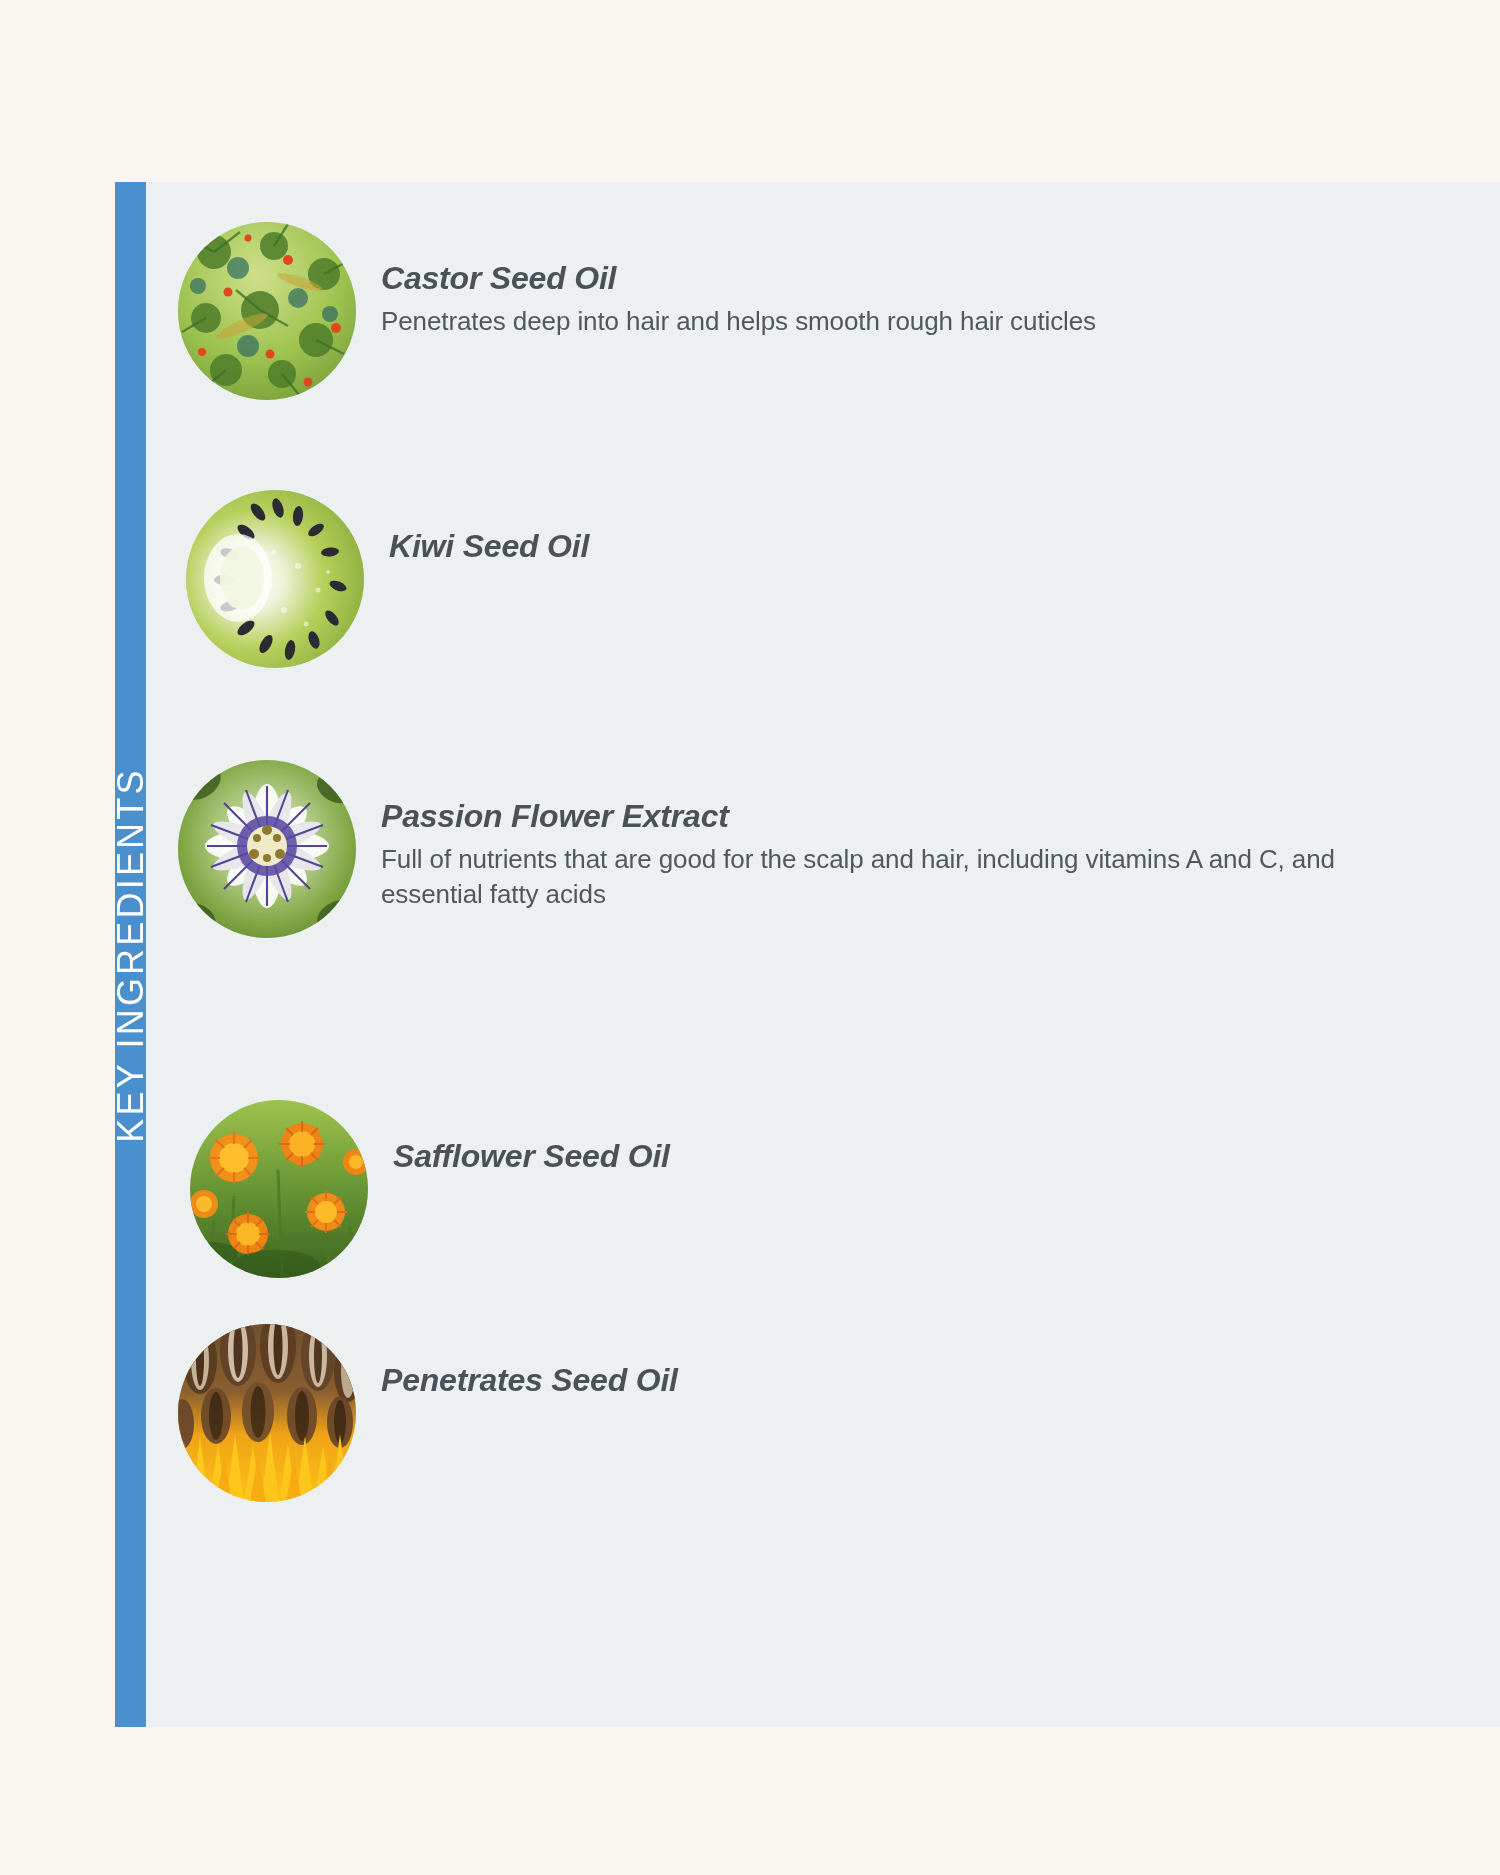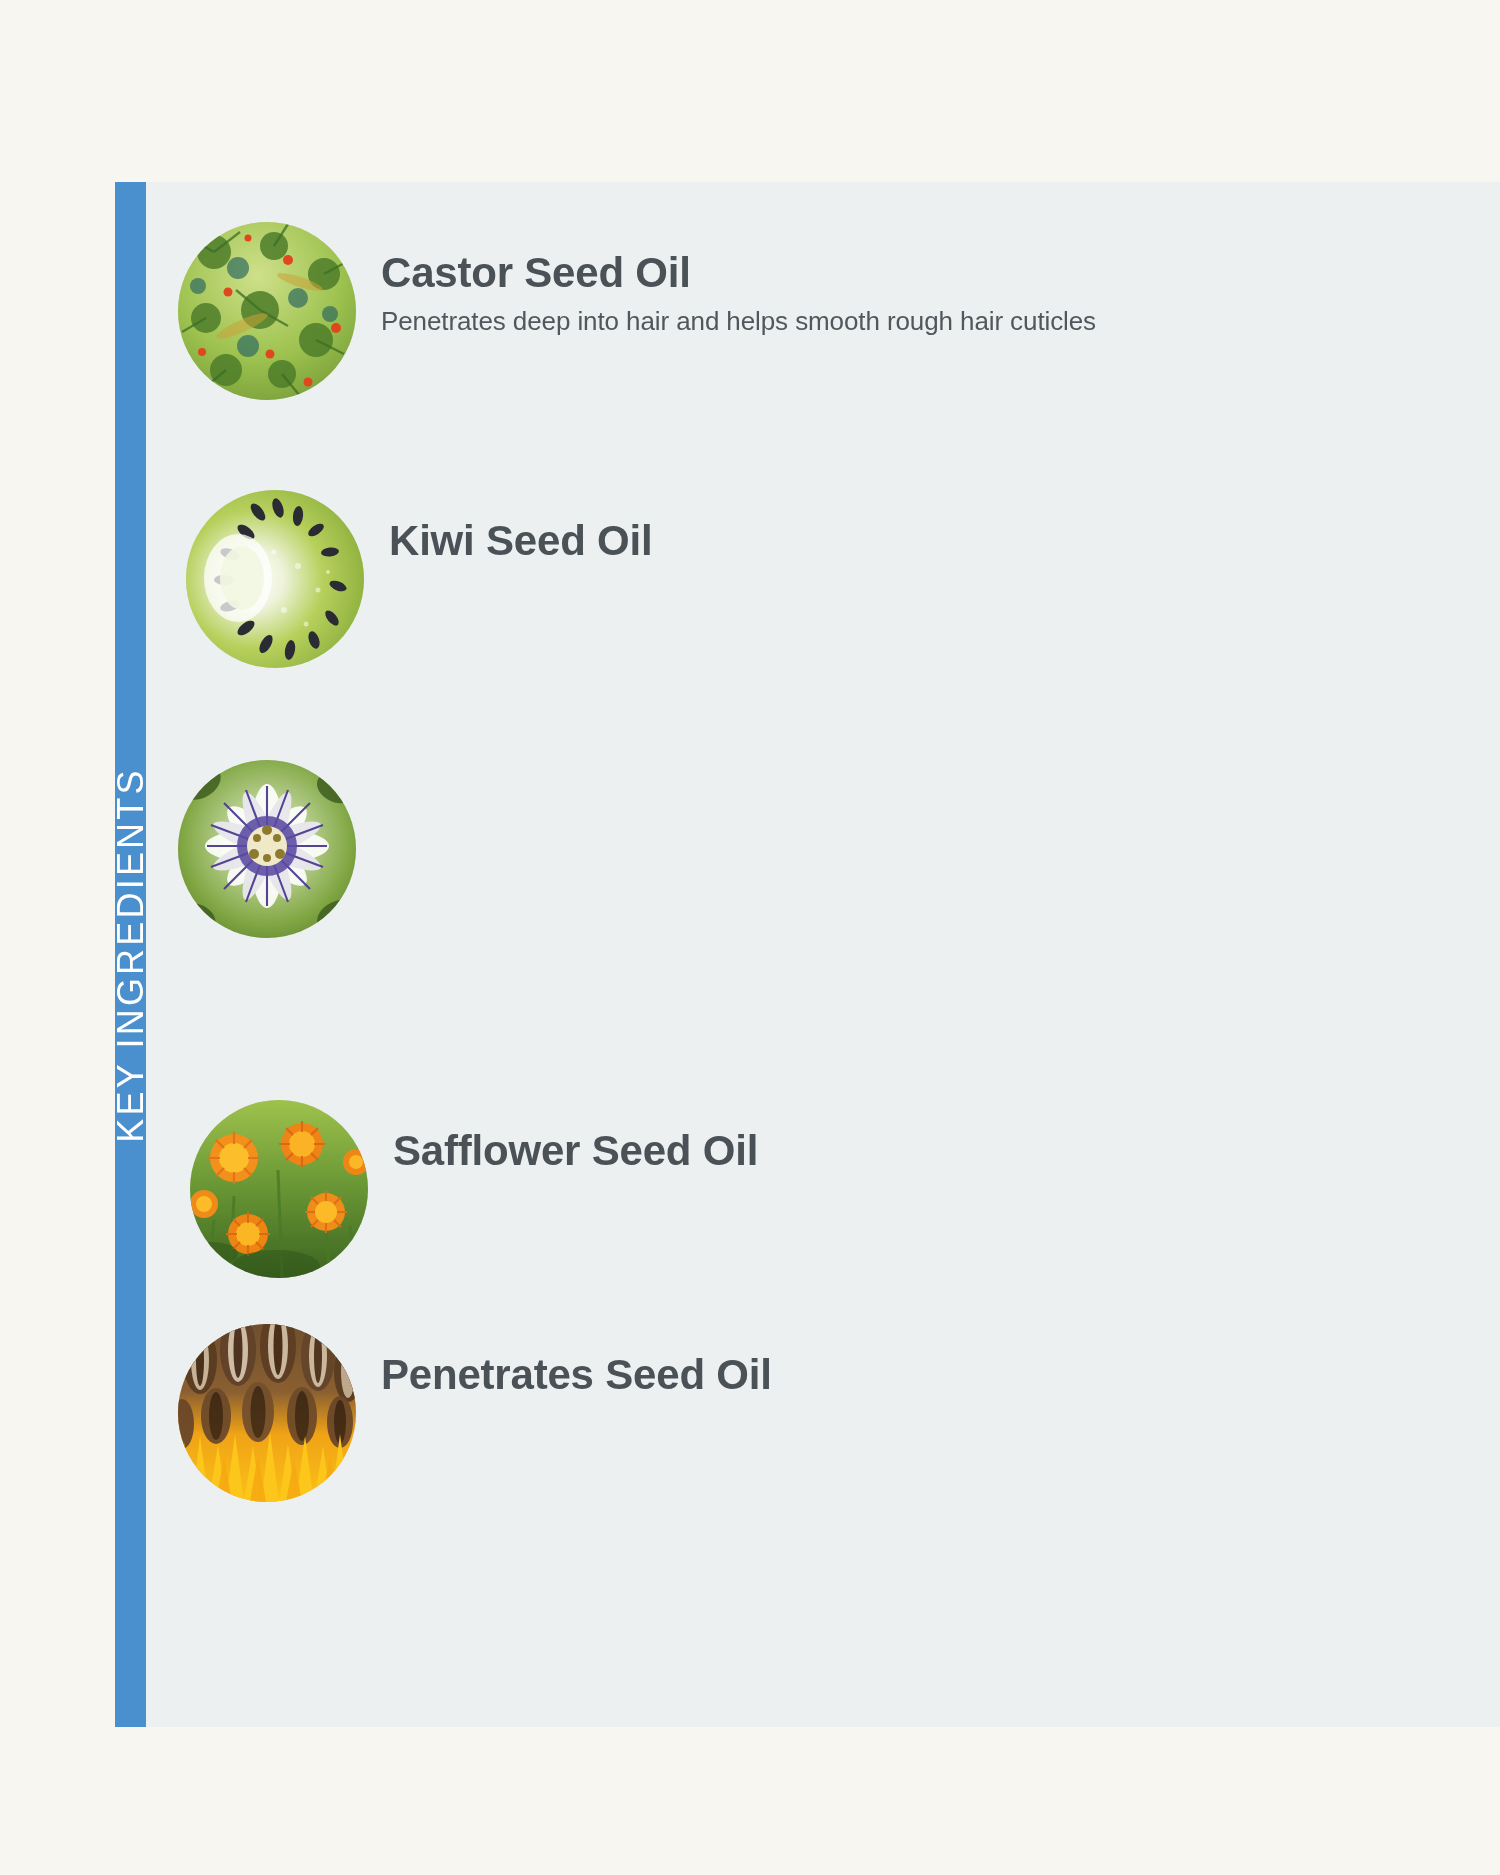--- a/index.html
+++ b/index.html
@@ -52,26 +52,27 @@
     flex:0 0 auto;
     background:#cfd8c9;
   }
   .thumb svg{display:block;width:178px;height:178px;}
   .txt{
     position:absolute;
     left:203px;
     width:1060px;
   }
   .title{
-    font-size:42px;
+    font-size:32px;
     font-weight:700;
     color:#4a5257;
     line-height:1.18;
-    margin:4px 0 6px 0;
+    margin:16px 0 6px 0;
     letter-spacing:-0.2px;
+    font-style:italic;
   }
   .desc{
     font-size:26px;
     font-weight:400;
     color:#51585d;
     line-height:1.37;
     margin:0;
     letter-spacing:-0.1px;
   }
 </style>
@@ -234,20 +235,24 @@
               <circle cx="99" cy="78" r="4"></circle>
           </g>
           <g fill="#3f5e22" opacity=".85">
             <ellipse cx="22" cy="22" rx="22" ry="16" transform="rotate(-30 22 22)"></ellipse>
             <ellipse cx="158" cy="28" rx="20" ry="14" transform="rotate(25 158 28)"></ellipse>
             <ellipse cx="18" cy="158" rx="20" ry="14" transform="rotate(20 18 158)"></ellipse>
             <ellipse cx="160" cy="156" rx="22" ry="15" transform="rotate(-25 160 156)"></ellipse>
           </g>
         </svg>
       </div>
+      <div class="txt" style="top:22px;">
+        <p class="title">Passion Flower Extract</p>
+        <p class="desc">Full of nutrients that are good for the scalp and hair, including vitamins A and C, and essential fatty acids</p>
+      </div>
     </div>
 
     <div class="item" style="top:918px;left:12px;width:1290px;height:200px;">
       <div class="thumb" style="top:0;">
         <svg viewBox="0 0 178 178" xmlns="http://www.w3.org/2000/svg" aria-hidden="true">
           <defs>
             <linearGradient id="sfg" x1="0" y1="0" x2="0" y2="1">
               <stop offset="0%" stop-color="#9ec24c"></stop>
               <stop offset="45%" stop-color="#6d9a36"></stop>
               <stop offset="100%" stop-color="#3c6420"></stop>

